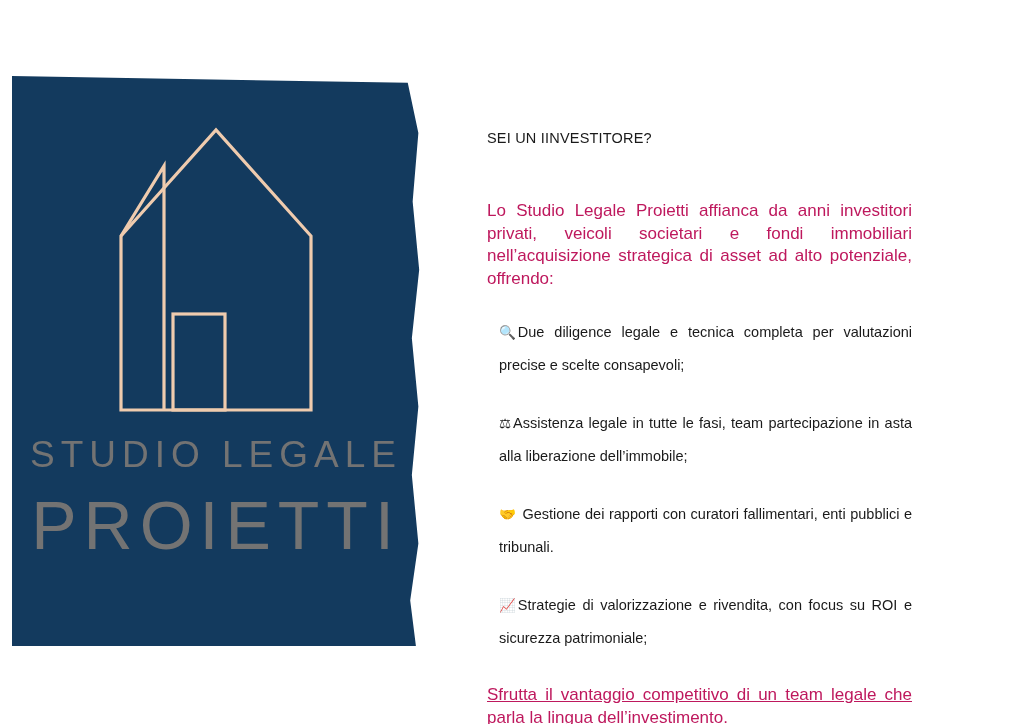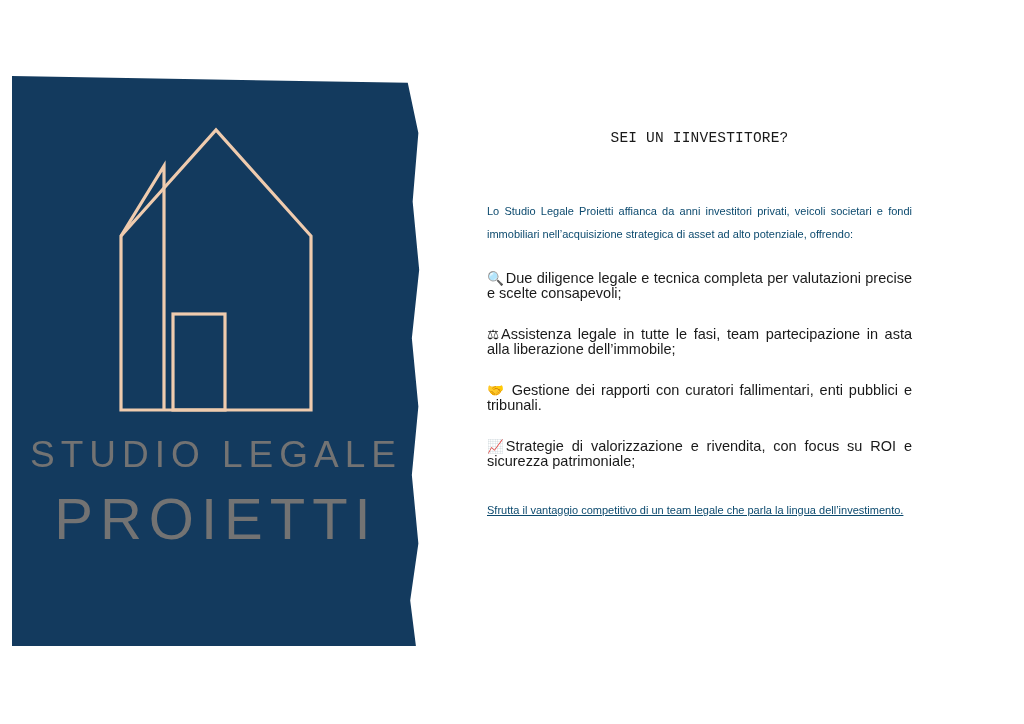--- a/index.html
+++ b/index.html
@@ -65,57 +65,55 @@
     letter-spacing: 5px;
     font-weight: 400;
   }
   .logo-text .line1 {
     font-size: 37px;
     line-height: 46px;
     letter-spacing: 6px;
     margin-top: 4px;
   }
   .logo-text .line2 {
-    font-size: 58px;
+    font-size: 68px;
     line-height: 66px;
     letter-spacing: 7px;
-    margin-top: 8px;
+    margin-top: 14px;
   }
 
   
   .content {
     position: absolute;
     left: 487px;
     top: 128px;
     width: 425px;
   }
   .doc-title {
     font-size: 14.5px;
     line-height: 20px;
-    text-align: center;
     color: #1a1a1a;
     margin: 0 0 52px 0;
     font-weight: 400;
     letter-spacing: 0.2px;
-    font-family: Liberation Mono, monospace;
   }
   .para {
-    font-size: 11px;
+    font-size: 17px;
     line-height: 22.5px;
     text-align: justify;
     margin: 0 0 26px 0;
-    color: #0c4a6e;
+    color: #be185d;
   }
   .para:last-child { margin-bottom: 0; }
   .bullet-row {
     display: block;
     font-size: 14.5px;
-    line-height: 15px;
+    line-height: 32px;
     text-align: justify;
-    margin: 0 0 26px 0;
+    margin: 0 0 26px 12px;
   }
   .bullet-icon {
     display: inline-block;
     margin-right: 2px;
     font-size: 13.5px;
   }
   .para-last {
     margin-top: 30px;
     text-decoration: underline;
   }

